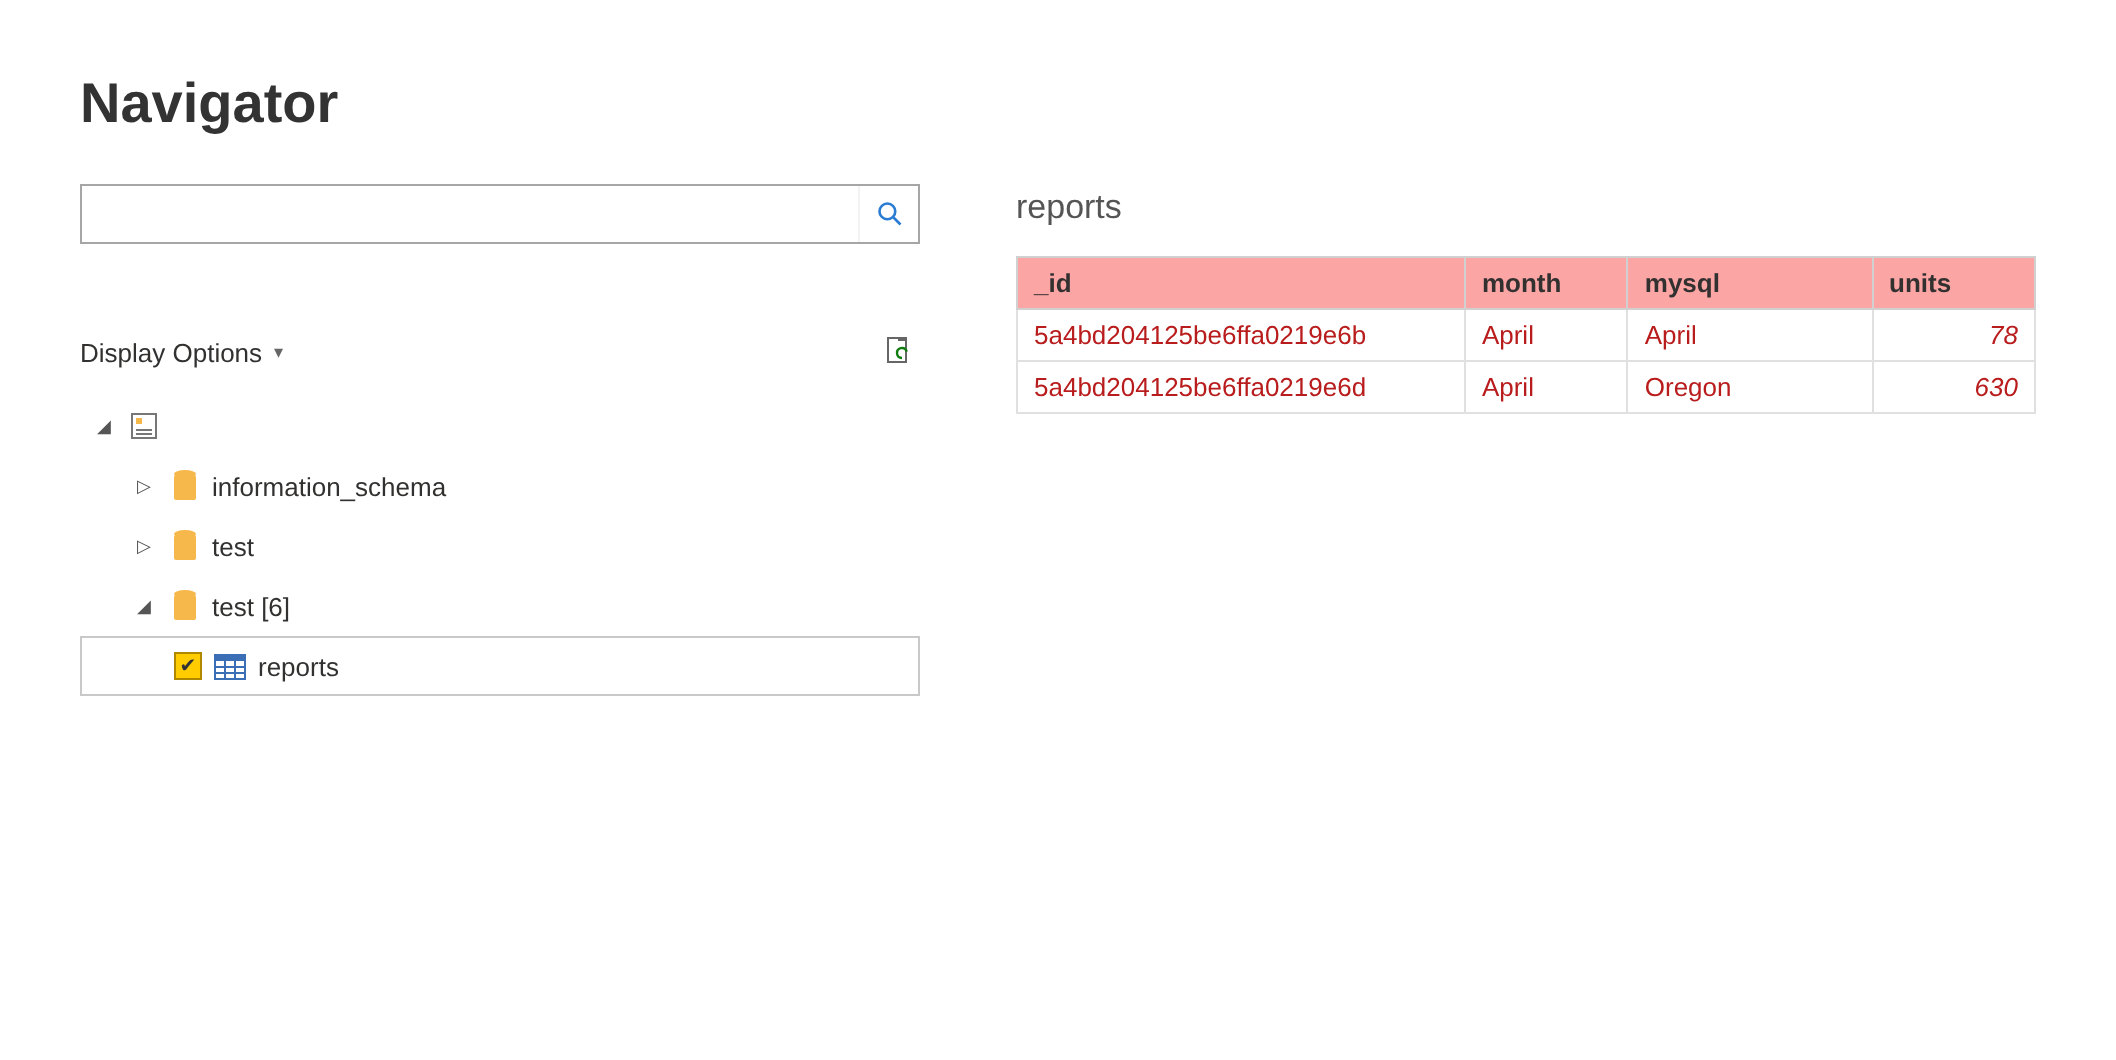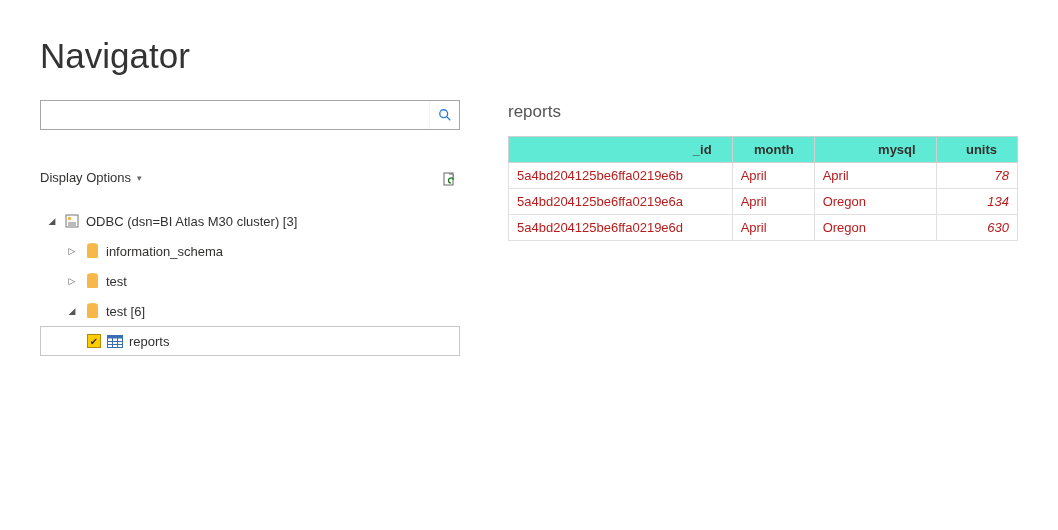--- a/index.html
+++ b/index.html
@@ -6,22 +6,22 @@
     body {
       font-family: "Segoe UI", Arial, sans-serif;
       background: #ffffff;
       color: #323130;
       width: 1058px;
       height: 530px;
       padding: 36px 40px 20px 40px;
       font-size: 13px;
     }
     .header-title {
-      font-size: 35px;
-      font-weight: 400;
+      font-size: 28px;
+      font-weight: 700;
       color: #333333;
       margin-bottom: 24px;
     }
     .main-layout {
       display: flex;
       gap: 48px;
     }
     .left-panel {
       width: 420px;
       flex-shrink: 0;
@@ -52,21 +52,21 @@
       display: flex;
       align-items: center;
       justify-content: center;
       border-left: 1px solid #f3f3f3;
       height: 100%;
       cursor: pointer;
     }
     
     .options-row {
       display: flex;
-      align-items: flex-start;
+      align-items: center;
       justify-content: space-between;
       height: 28px;
       margin-bottom: 8px;
       font-size: 13px;
       margin-top: 40px;
     }
     .display-options {
       display: flex;
       align-items: center;
       gap: 6px;
@@ -160,25 +160,25 @@
       font-weight: 400;
       color: #555;
       margin-bottom: 14px;
     }
     .data-table {
       border-collapse: collapse;
       width: 100%;
       font-size: 13px;
     }
     .data-table th {
-      text-align: right;
+      text-align: left;
       font-weight: 600;
-      padding: 5px 20px;
+      padding: 5px 8px;
       border: 1px solid #d0d0d0;
-      background: #5eead4;
+      background: #fca5a5;
       color: #323130;
     }
     .data-table td {
       padding: 5px 8px;
       border: 1px solid #e0e0e0;
       color: #b91c1c;
     }
     .data-table td.num {
       text-align: right;
       font-style: italic;
@@ -227,21 +227,20 @@
       <div class="tree-row indent-0">
         <span class="expander">◢</span>
         <span class="db-icon">
           <svg width="14" height="14" viewBox="0 0 14 14">
             <rect x="1" y="1" width="12" height="12" fill="none" stroke="#777" stroke-width="1"></rect>
             <rect x="3" y="3" width="3" height="3" fill="#f7b84b"></rect>
             <line x1="3" y1="9" x2="11" y2="9" stroke="#777"></line>
             <line x1="3" y1="11" x2="11" y2="11" stroke="#777"></line>
           </svg>
         </span>
-        <span class="tree-label">ODBC (dsn=BI Atlas M30 cluster) [3]</span>
       </div>
 
       <div class="tree-row indent-1">
         <span class="expander caret-right">▷</span>
         <span class="schema-icon">
           <span class="schema-cylinder"></span>
         </span>
         <span class="tree-label">information_schema</span>
       </div>
 
@@ -291,26 +290,20 @@
         </tr>
       </thead>
       <tbody>
         <tr>
           <td>5a4bd204125be6ffa0219e6b</td>
           <td>April</td>
           <td>April</td>
           <td class="num">78</td>
         </tr>
         <tr>
-          <td>5a4bd204125be6ffa0219e6a</td>
-          <td>April</td>
-          <td>Oregon</td>
-          <td class="num">134</td>
-        </tr>
-        <tr>
           <td>5a4bd204125be6ffa0219e6d</td>
           <td>April</td>
           <td>Oregon</td>
           <td class="num">630</td>
         </tr>
       </tbody>
     </table>
   </div>
 </div>
 

